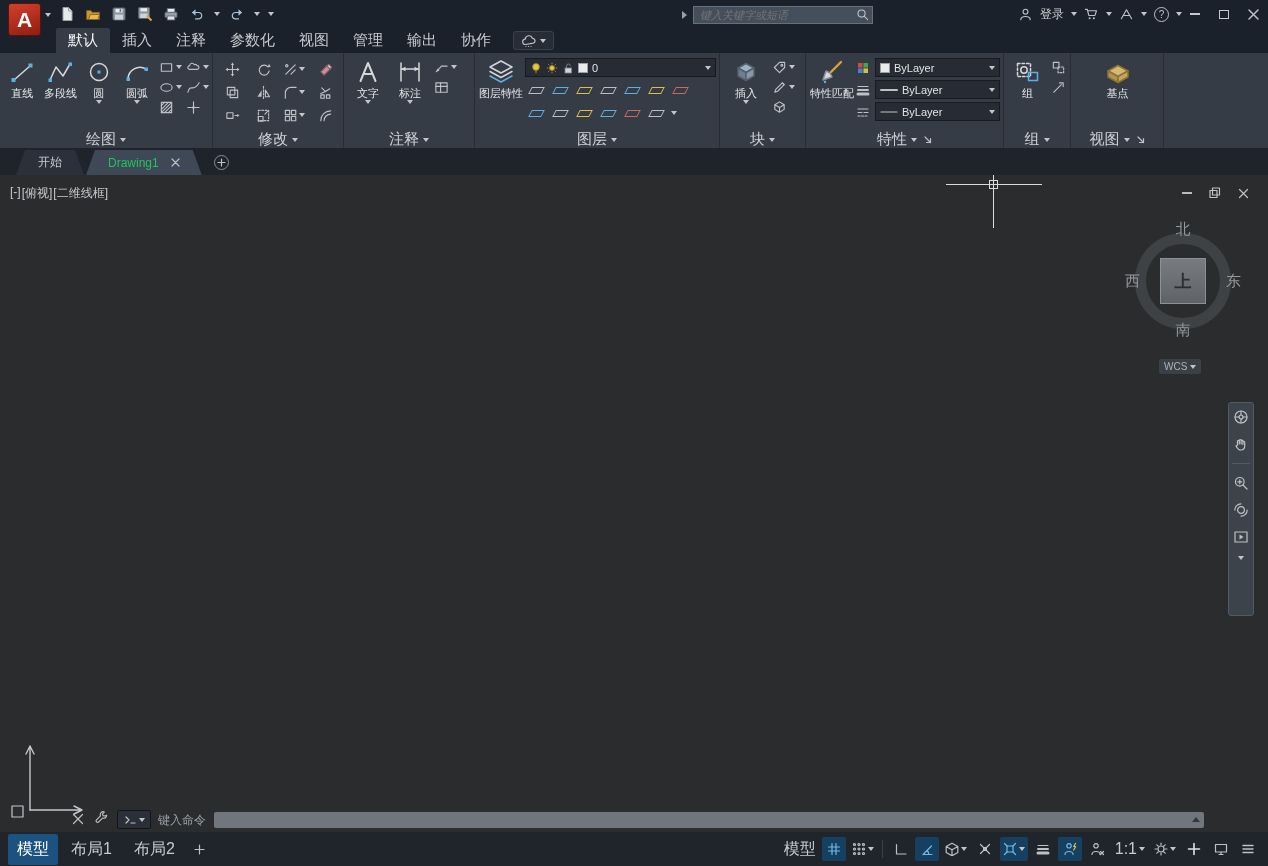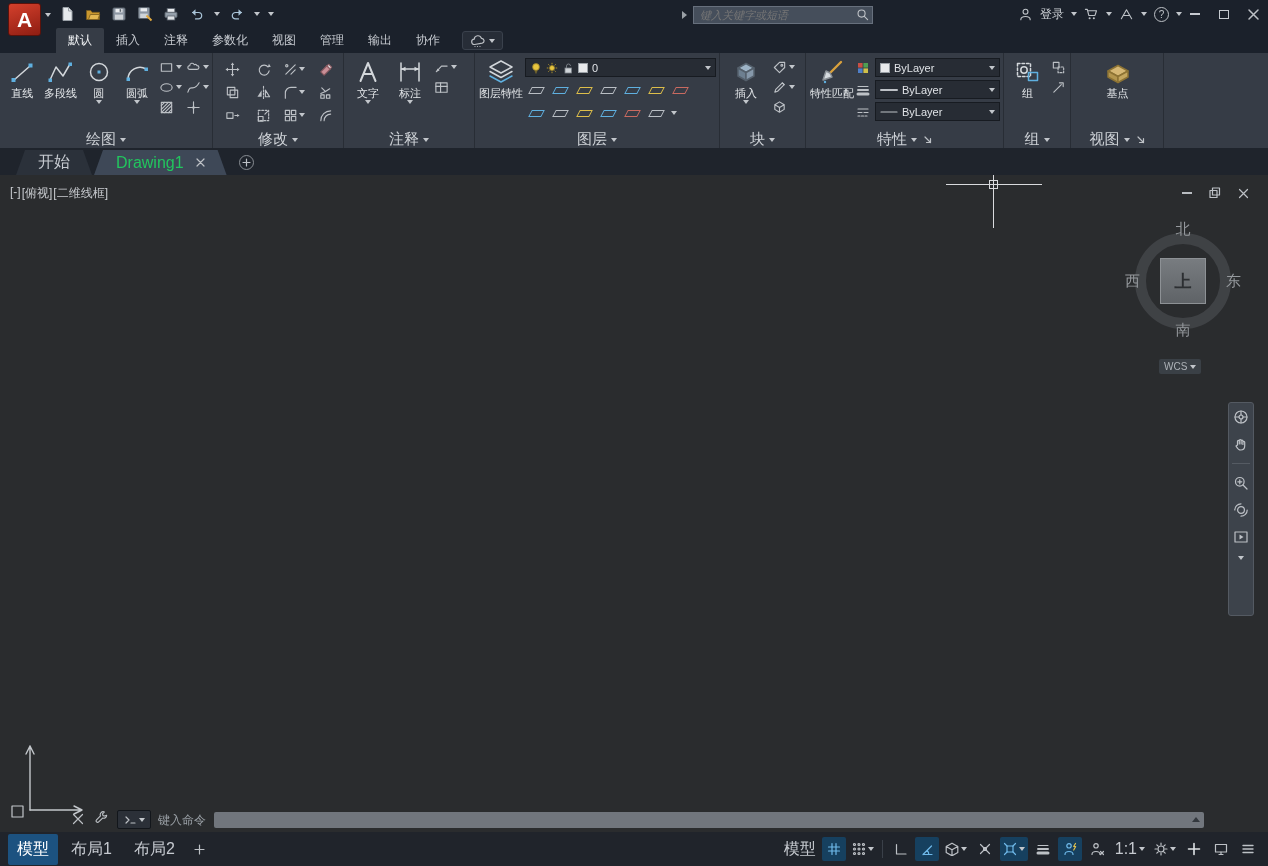--- a/index.html
+++ b/index.html
@@ -24,21 +24,21 @@
 .searchbox input{width:180px;height:18px;background:#454e5b;border:1px solid #67707d;color:#c6cad0;font-size:11px;font-style:italic;padding:0 20px 0 6px;outline:none}
 .searchbox svg{position:absolute;right:4px;top:3px}
 .tright{position:absolute;right:86px;top:0;height:28px;display:flex;align-items:center;gap:7px;font-size:12px;color:#c9cdd2}
 .helpc{width:15px;height:15px;border:1.2px solid #bdc1c6;border-radius:50%;display:flex;align-items:center;justify-content:center;font-size:10px;color:#bdc1c6}
 .winbtns{position:absolute;right:8px;top:7px;display:flex;gap:15px;z-index:6}
 .wb{width:14px;height:14px;display:flex;align-items:center;justify-content:center}
 .wb-min{width:10px;height:2px;background:#c6cad0}
 .wb-max{width:10px;height:9px;border:1.4px solid #c6cad0}
 
 .tabrow{position:absolute;left:0;top:28px;width:100%;height:25px;background:#1b212b;display:flex;align-items:stretch;padding-left:56px}
-.rtab{padding:0 12px;display:flex;align-items:center;font-size:12px;color:#c6cad0}
+.rtab{padding:0 12px;display:flex;align-items:center;font-size:15px;color:#c6cad0}
 .rtab.active{background:#363c46;color:#f3f5f7;border-radius:2px 2px 0 0}
 .cloudbtn{margin-left:10px;align-self:center;height:19px;padding:0 7px;background:#272d37;border:1px solid #3a414c;border-radius:3px;display:flex;align-items:center;gap:4px}
 
 .ribbon{position:absolute;left:0;top:53px;width:100%;height:95px;background:#363c46;display:flex}
 .panel{height:95px;display:flex;flex-direction:column;border-right:1px solid #282d35;background:#363c46}
 .panel.lit{background:#4d5a68}
 .pc{flex:1;display:flex;align-items:flex-start;padding:3px 3px 0 4px;gap:2px}
 .plabel{height:17px;display:flex;align-items:center;justify-content:center;gap:4px;font-size:15px;color:#ced2d7}
 .bigbtn{width:40px;display:flex;flex-direction:column;align-items:center;gap:1px;padding-top:2px}
 .bigbtn.w44{width:44px}
@@ -54,21 +54,21 @@
 .swatch{width:10px;height:10px;background:#e8eaec;border:1px solid #9aa0a6}
 .lrow{display:flex;align-items:center;gap:6px;height:20px;padding-left:2px}
 .lpara{width:13px;height:7px;border:1px solid #b9bec4;transform:skewX(-28deg)}
 .lp-c{border-color:#5fb0e0}
 .lp-y{border-color:#ddbe4a}
 .lp-r{border-color:#c96a60}
 .prow{display:flex;align-items:center;gap:5px}
 .expander{margin-left:3px}
 
 .filetabs{position:absolute;left:0;top:148px;width:100%;height:27px;background:#1f242c;display:flex;align-items:flex-end;padding-left:16px;gap:2px}
-.ftab{height:25px;display:flex;align-items:center;gap:12px;font-size:16px;padding:8px 22px;clip-path:polygon(9px 0,calc(100% - 9px) 0,100% 100%,0 100%)}
+.ftab{height:25px;display:flex;align-items:center;gap:12px;font-size:12px;padding:8px 22px;clip-path:polygon(9px 0,calc(100% - 9px) 0,100% 100%,0 100%)}
 .ftab.start{background:#2b313a;color:#c6cad0}
 .ftab.active{background:#3e4857;color:#22c55e}
 .newtab{width:15px;height:15px;border:1px solid #878c92;border-radius:50%;display:flex;align-items:center;justify-content:center;margin:0 0 5px 10px}
 
 .canvas{position:absolute;left:0;top:175px;width:100%;height:657px;background:#2a2c2e}
 .vplabel{position:absolute;left:10px;top:10px;font-size:12px;color:#c9ccd0;display:flex;gap:1px}
 .vpwin{position:absolute;right:18px;top:11px;display:flex;gap:14px}
 .chv{position:absolute;left:993px;top:0;width:1px;height:53px;background:#d9dbde}
 .chh{position:absolute;left:946px;top:9px;width:96px;height:1px;background:#d9dbde}
 .chbox{position:absolute;left:989px;top:5px;width:9px;height:9px;border:1px solid #d9dbde}

